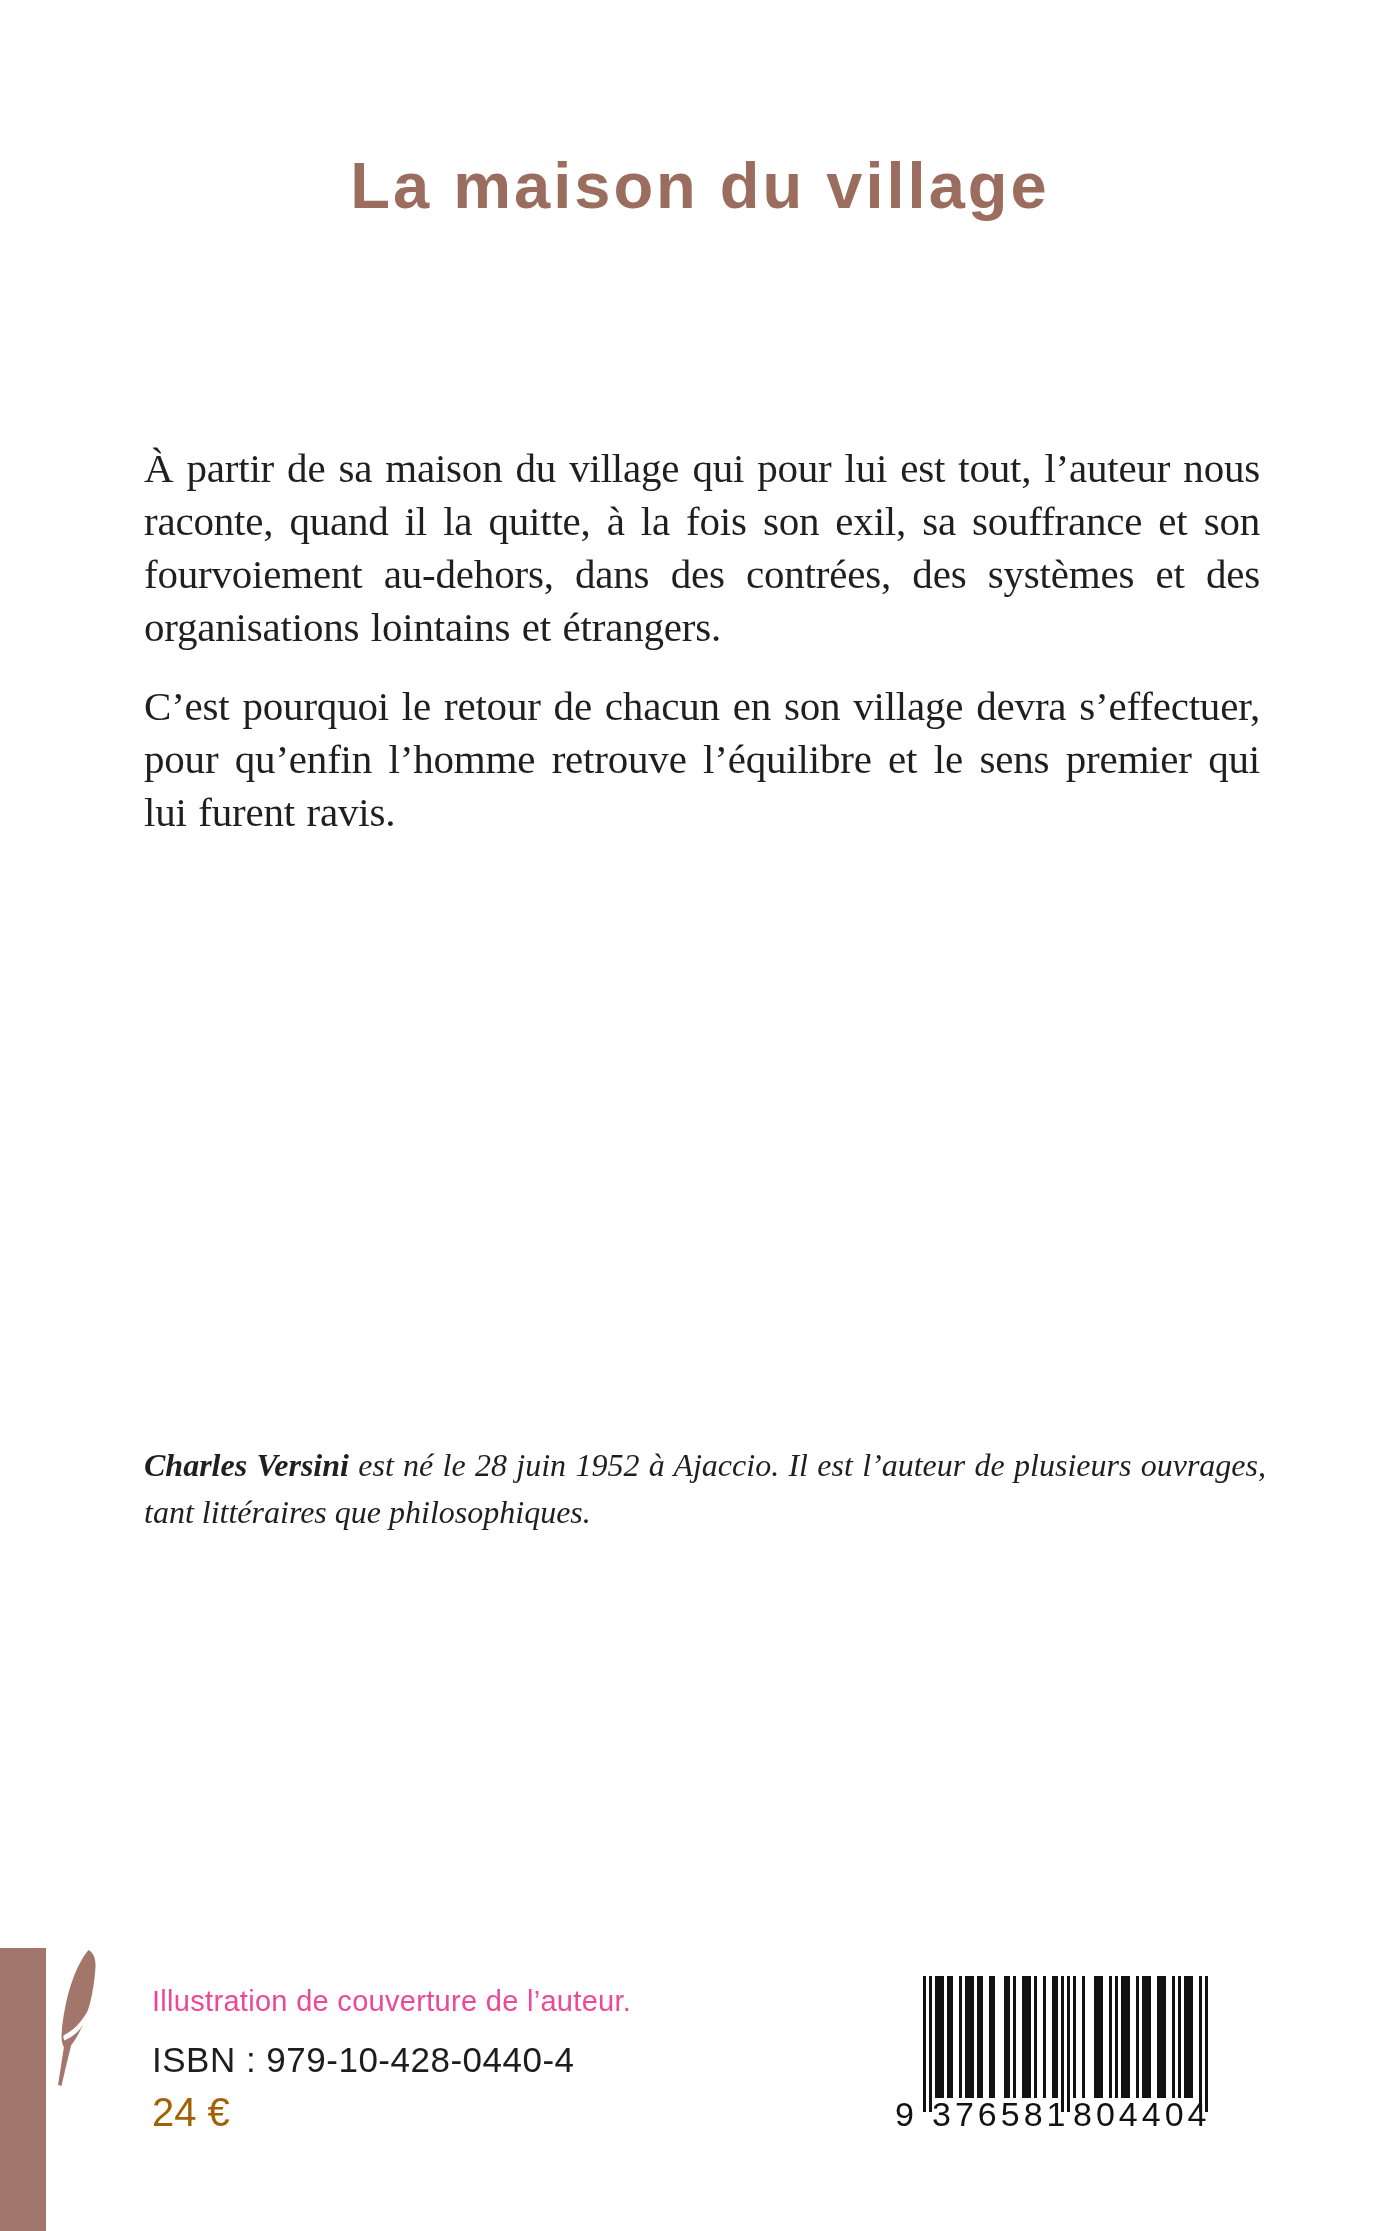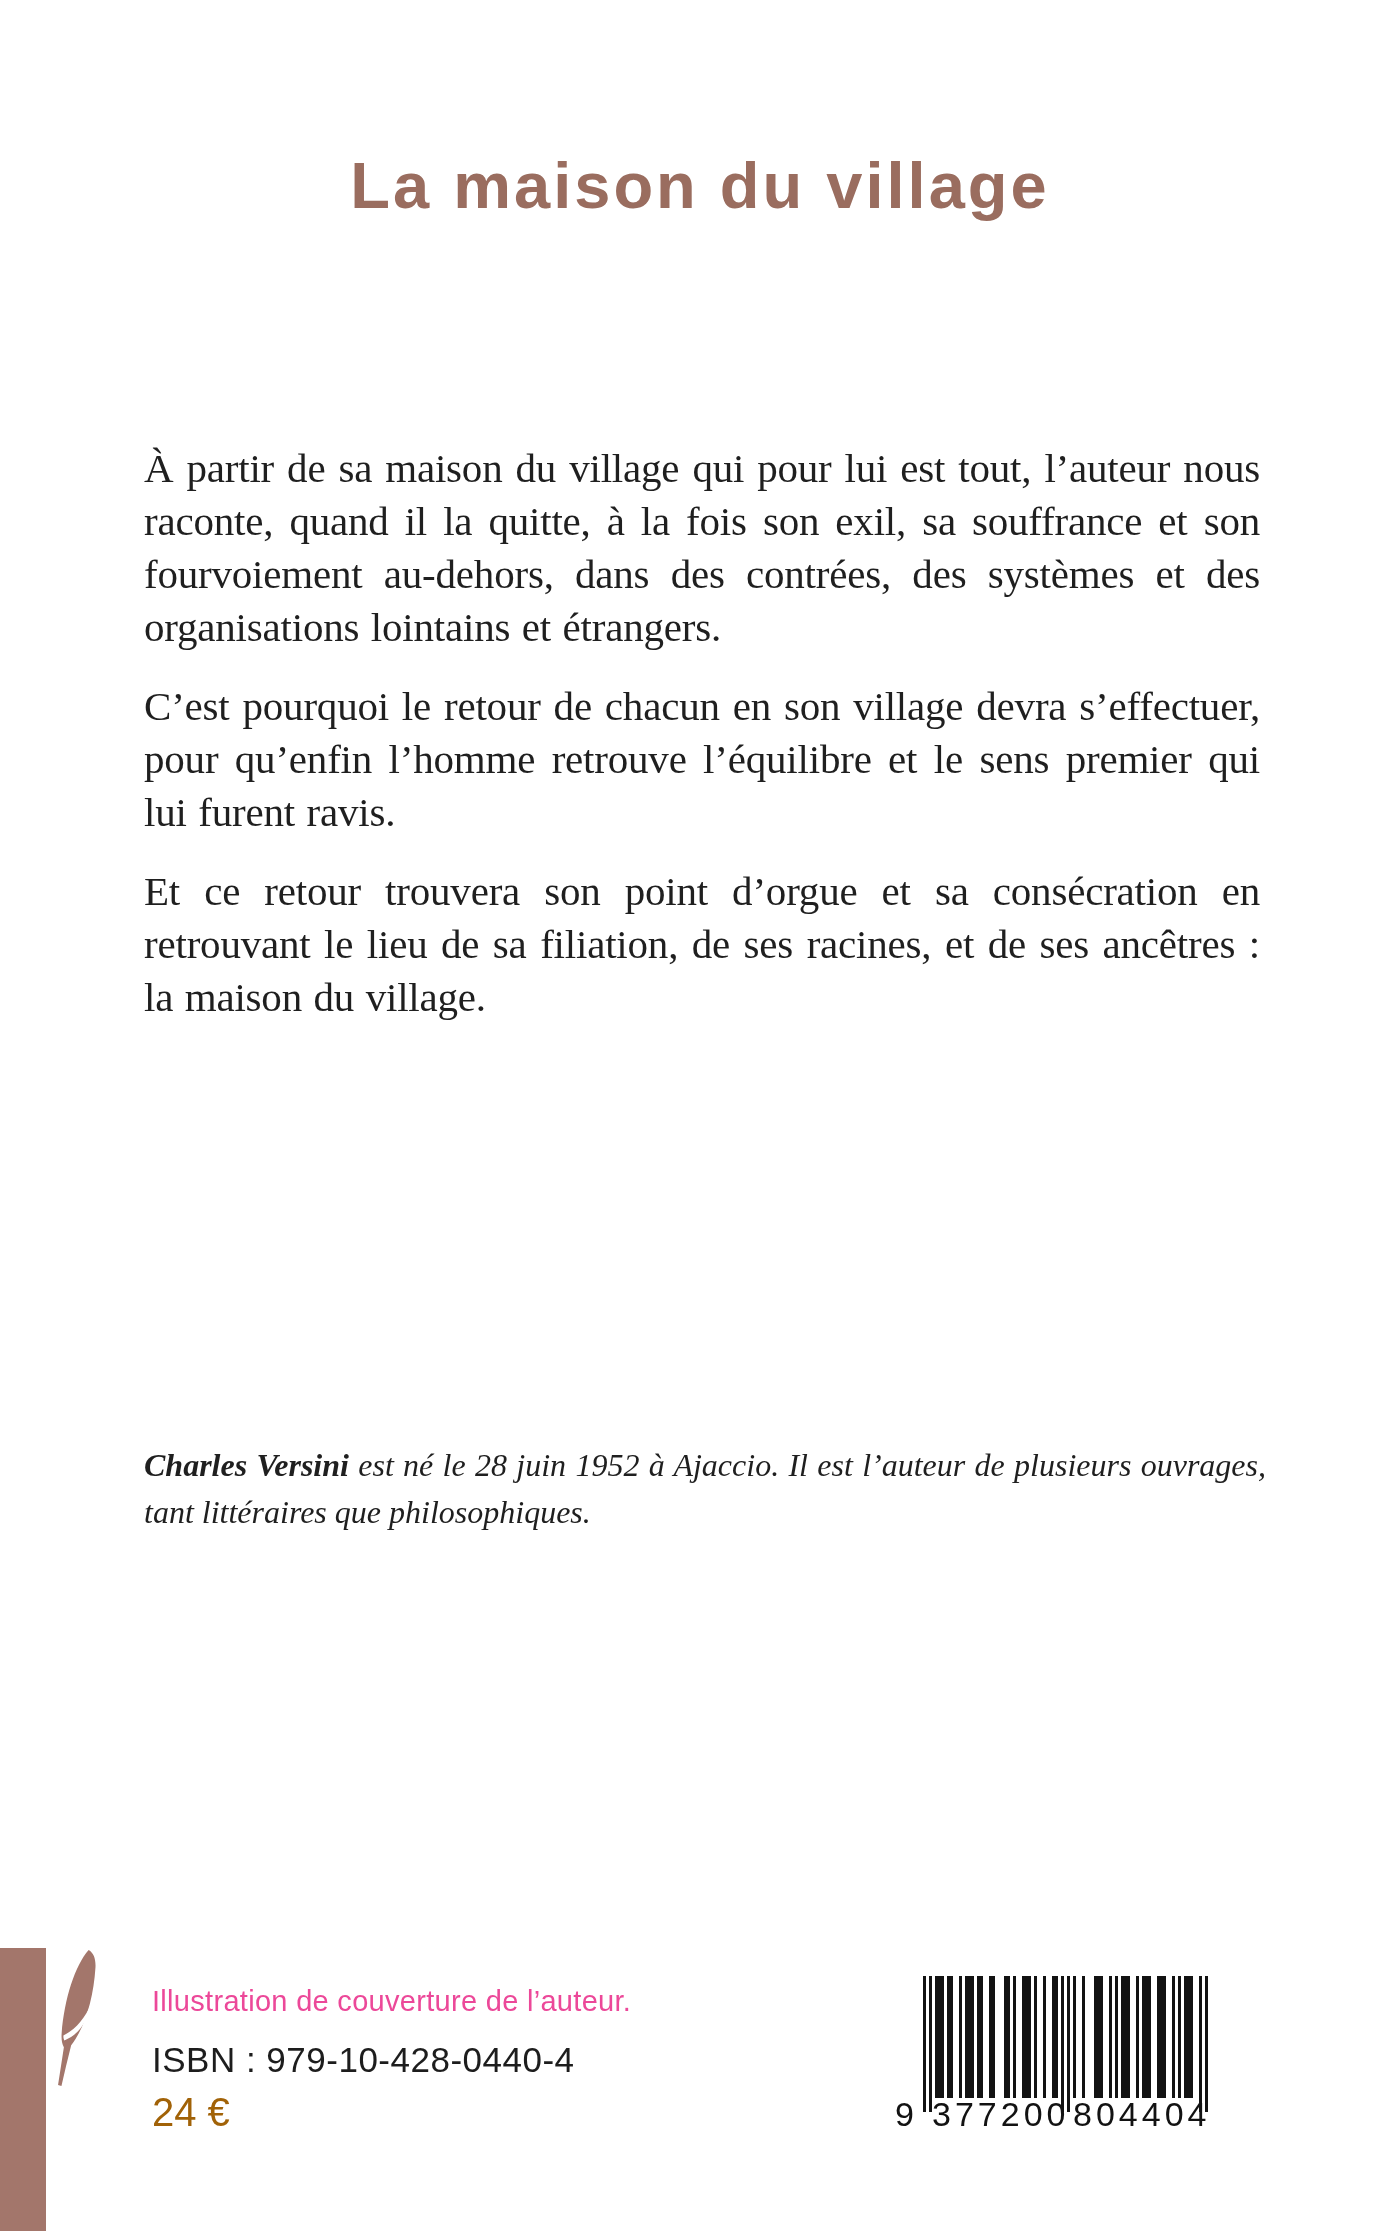--- a/index.html
+++ b/index.html
@@ -90,21 +90,20 @@
 </head>
 <body>
 
 <div class="page">
 
   <h1 class="title">La maison du village</h1>
 
   <div class="synopsis">
     <p>À partir de sa maison du village qui pour lui est tout, l’auteur nous raconte, quand il la quitte, à la fois son exil, sa souffrance et son fourvoiement au-dehors, dans des contrées, des systèmes et des organisations lointains et étrangers.</p>
     <p>C’est pourquoi le retour de chacun en son village devra s’effectuer, pour qu’enfin l’homme retrouve l’équilibre et le sens premier qui lui furent ravis.</p>
-    <p>Et ce retour trouvera son point d’orgue et sa consécration en retrouvant le lieu de sa filiation, de ses racines, et de ses ancêtres : la maison du village.</p>
   </div>
 
   <div class="bio"><span class="author">Charles Versini</span><span> est né le 28 juin 1952 à Ajaccio. Il est l’auteur de plusieurs ouvrages, tant littéraires que philosophiques.</span></div>
 
   <div class="brand-bar"></div>
 
   <svg class="feather" viewBox="0 0 50 142" xmlns="http://www.w3.org/2000/svg" aria-hidden="true">
     <path fill="#a3766b" d="M37 0
       C42 3 44.5 9 44 18
       C42 50 33 80 19 98
@@ -215,17 +214,17 @@
         <div class="bc-mod bar"></div>
         <div class="bc-mod bar"></div>
         <div class="bc-mod bar"></div>
         <div class="bc-mod"></div>
         <div class="bc-mod"></div>
         <div class="bc-mod bar guard"></div>
         <div class="bc-mod guard"></div>
         <div class="bc-mod bar guard"></div>
       </div>
     <div class="bc-digits bc-prefix">9</div>
-    <div class="bc-digits bc-left">377200</div>
+    <div class="bc-digits bc-left">376581</div>
     <div class="bc-digits bc-right">804404</div>
   </div>
 
 </div>
 
 </body></html>

